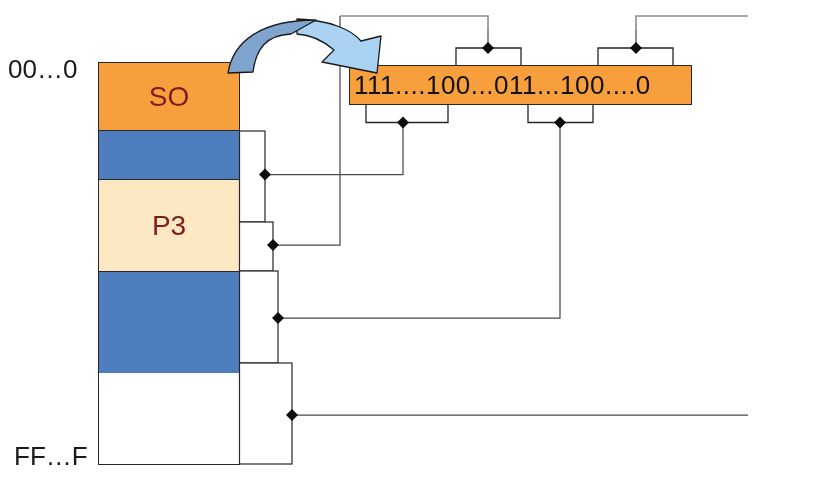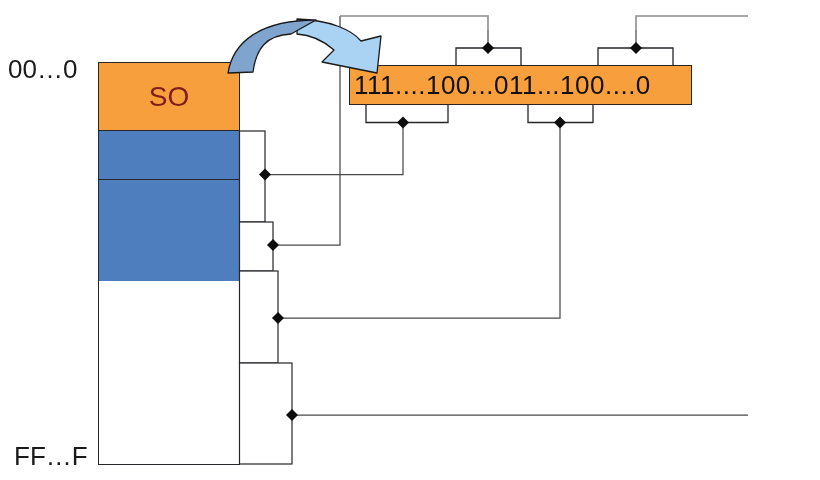--- a/index.html
+++ b/index.html
@@ -70,20 +70,23 @@
   <div class="addr addr-top">00…0</div>
   <div class="addr addr-bottom">FF…F</div>
 
   <div class="memory">
     <div class="segment seg-os">
       <span>SO</span>
     </div>
     <div class="segment seg-hole1">
       <span></span>
     </div>
+    <div class="segment seg-p3">
+      <span>P3</span>
+    </div>
     <div class="segment seg-hole2">
       <span></span>
     </div>
   </div>
 
   <div class="bitmap">
     <span>111....100...011...100....0</span>
   </div>
 
   <svg class="overlay" viewBox="0 0 820 480">

